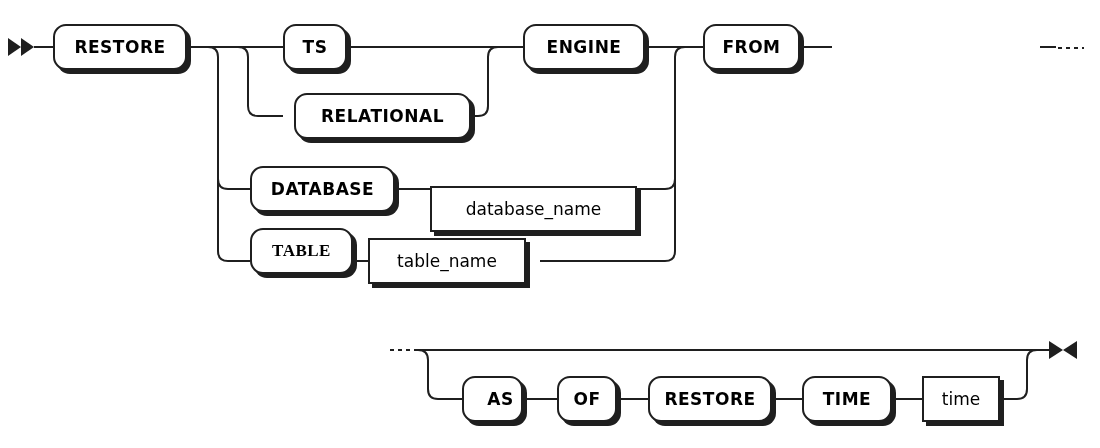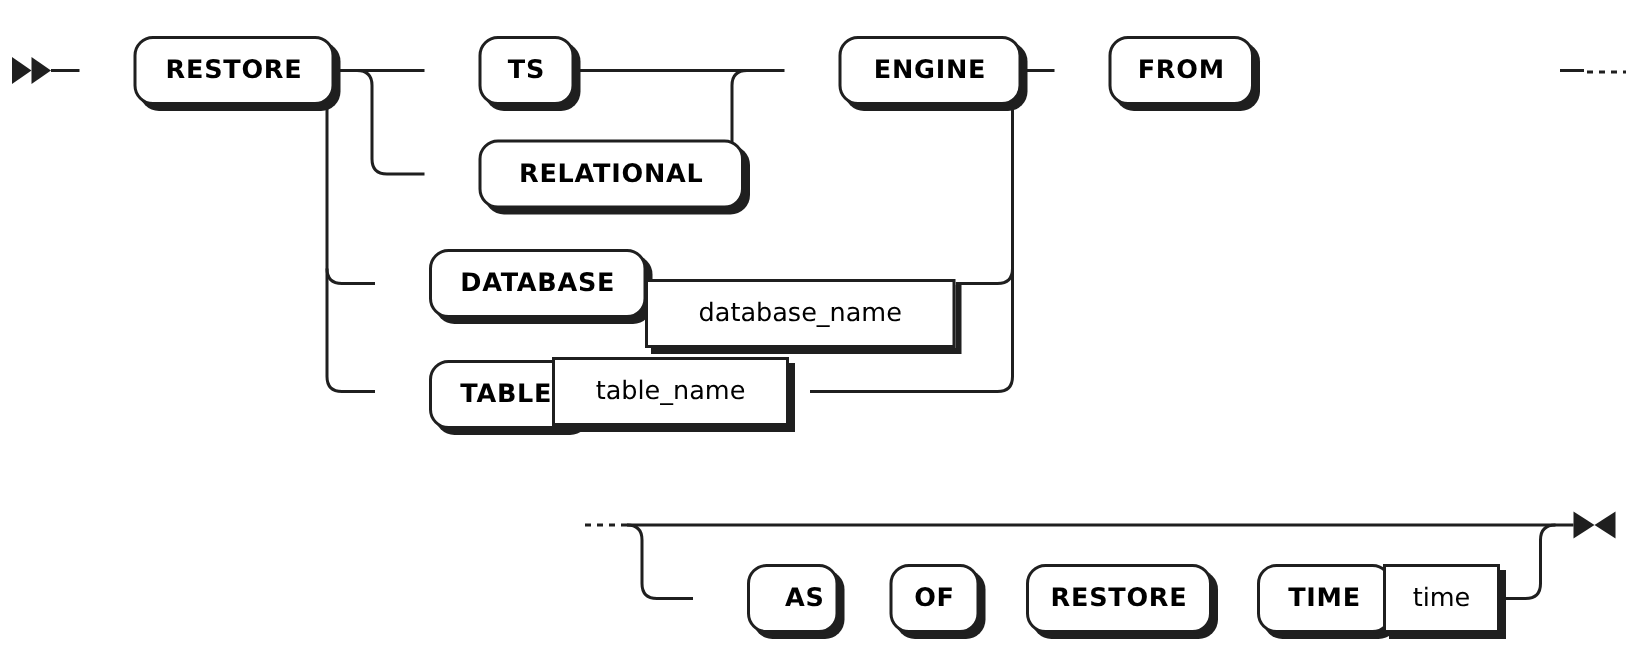--- a/index.html
+++ b/index.html
@@ -33,21 +33,20 @@
     justify-content: center;
     font-size: 17px;
     color: #000000;
     white-space: nowrap;
     z-index: 2;
   }
   .kw {
     border-radius: 13px;
     font-weight: bold;
     letter-spacing: 0.5px;
-    margin-left: 36px;
   }
   .nt {
     border-radius: 0;
     font-weight: normal;
   }
 </style>
 </head>
 <body>
 
 <div class="stage">
@@ -102,32 +101,32 @@
   <div class="node kw" style="left:283px;top:24px;width:64px;">
     <span>TS</span>
   </div>
   <div class="node kw" style="left:523px;top:24px;width:122px;">
     <span>ENGINE</span>
   </div>
   <div class="node kw" style="left:703px;top:24px;width:97px;">
     <span>FROM</span>
   </div>
 
-  <div class="node kw" style="left:283px;top:93px;width:177px;">
+  <div class="node kw" style="left:294px;top:93px;width:177px;">
     <span>RELATIONAL</span>
   </div>
 
   <div class="node kw" style="left:250px;top:166px;width:145px;">
     <span>DATABASE</span>
   </div>
   <div class="node nt" style="left:430px;top:166px;width:207px;margin-top:20px;">
     <span>database_name</span>
   </div>
 
-  <div class="node kw" style="left:250px;top:240px;width:103px;">
+  <div class="node kw" style="left:250px;top:228px;width:103px;font-family:Liberation Serif, serif;">
     <span>TABLE</span>
   </div>
   <div class="node nt" style="left:368px;top:238px;width:158px;">
     <span>table_name</span>
   </div>
 
   <div class="node kw" style="left:462px;top:376px;width:61px;padding-left:16px;">
     <span>AS</span>
   </div>
   <div class="node kw" style="left:557px;top:376px;width:60px;">

